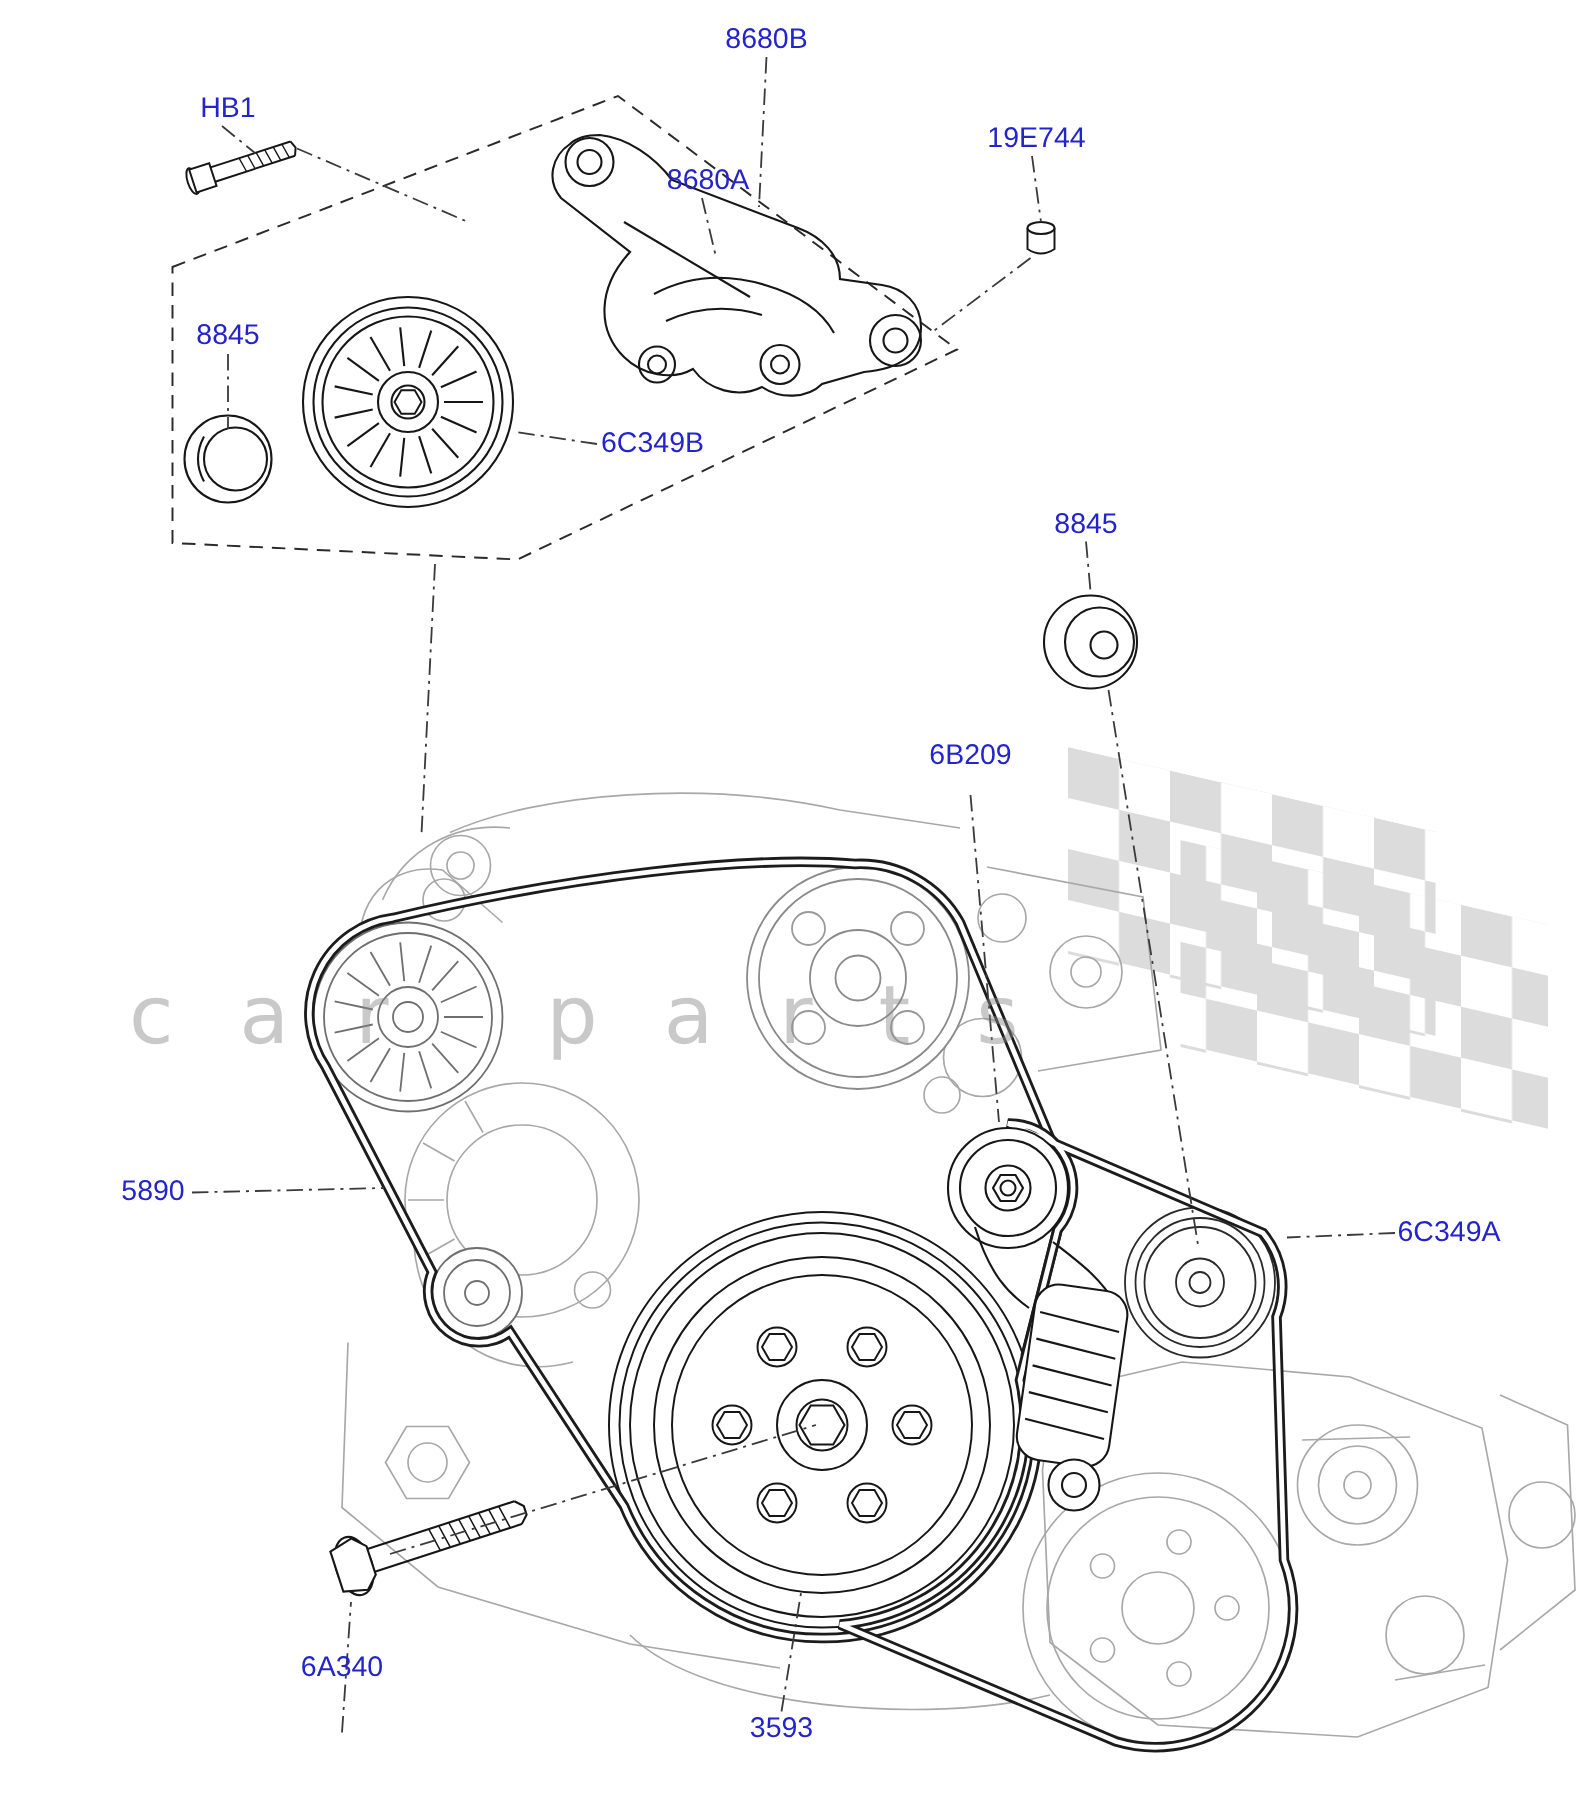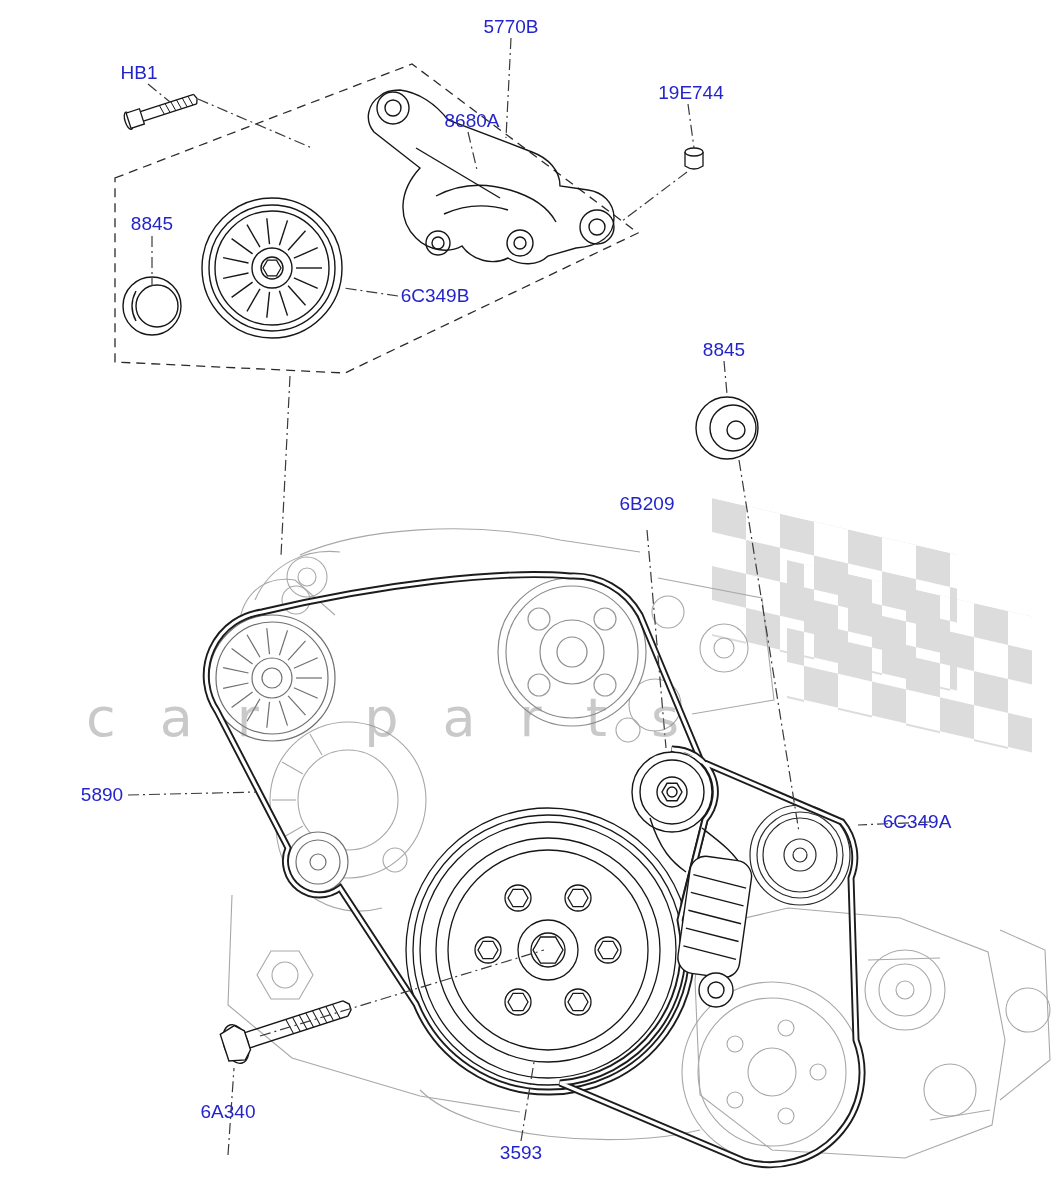--- a/index.html
+++ b/index.html
@@ -11,21 +11,21 @@
   .watermark-1{
     position:absolute;left:82px;top:506px;z-index:3;pointer-events:none;
     font-family:"DejaVu Sans",sans-serif;font-weight:bold;
     font-size:126px;letter-spacing:10px;line-height:1;
     color:var(--wm1,#d24f4f);opacity:.5;white-space:nowrap;
   }
   .watermark-2{
     position:absolute;left:86px;top:650px;z-index:3;pointer-events:none;
     font-family:"DejaVu Sans",sans-serif;font-weight:400;
     font-size:54px;letter-spacing:44px;line-height:1;
-    color:var(--wm2,#8a8a8a);opacity:.45;white-space:nowrap;margin-top:41px;
+    color:var(--wm2,#8a8a8a);opacity:.45;white-space:nowrap;
   }
   .part-label{
     position:absolute;z-index:4;transform:translate(-50%,-50%);
     color:var(--label-color,#2424cc);font-size:19px;white-space:nowrap;cursor:pointer;
   }
 </style>
 </head>
 <body>
 
 <div class="stage">
@@ -279,25 +279,25 @@
       <path d="M930,822 L858,825"></path>
       <path d="M228,1155 L234,1068"></path>
       <path d="M521,1141 L534,1062"></path>
       <path d="M290,376 L281,556"></path>
       <path d="M260,1036 L544,950"></path>
     </g>
   </svg>
 
   <div class="watermark-2">car parts</div>
 
-  <div class="part-label" style="left:511px;top:27px">5770B</div>
-  <div class="part-label" style="left:139px;top:73px">HB1</div>
+  <div class="part-label" style="left:511px;top:27px">8680B</div>
+  <div class="part-label" style="left:152px;top:73px">HB1</div>
   <div class="part-label" style="left:691px;top:93px">19E744</div>
   <div class="part-label" style="left:472px;top:121px">8680A</div>
   <div class="part-label" style="left:152px;top:224px">8845</div>
   <div class="part-label" style="left:435px;top:296px">6C349B</div>
   <div class="part-label" style="left:724px;top:350px">8845</div>
   <div class="part-label" style="left:647px;top:504px">6B209</div>
   <div class="part-label" style="left:102px;top:795px">5890</div>
-  <div class="part-label" style="left:917px;top:822px">6C349A</div>
+  <div class="part-label" style="left:966px;top:822px">6C349A</div>
   <div class="part-label" style="left:228px;top:1112px">6A340</div>
   <div class="part-label" style="left:521px;top:1153px">3593</div>
 </div>
 
 </body></html>

